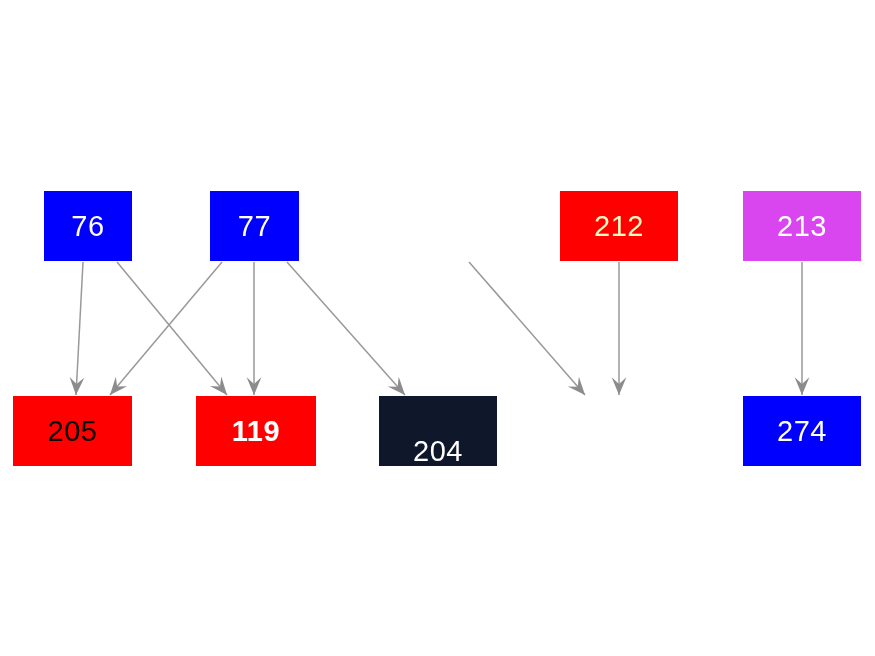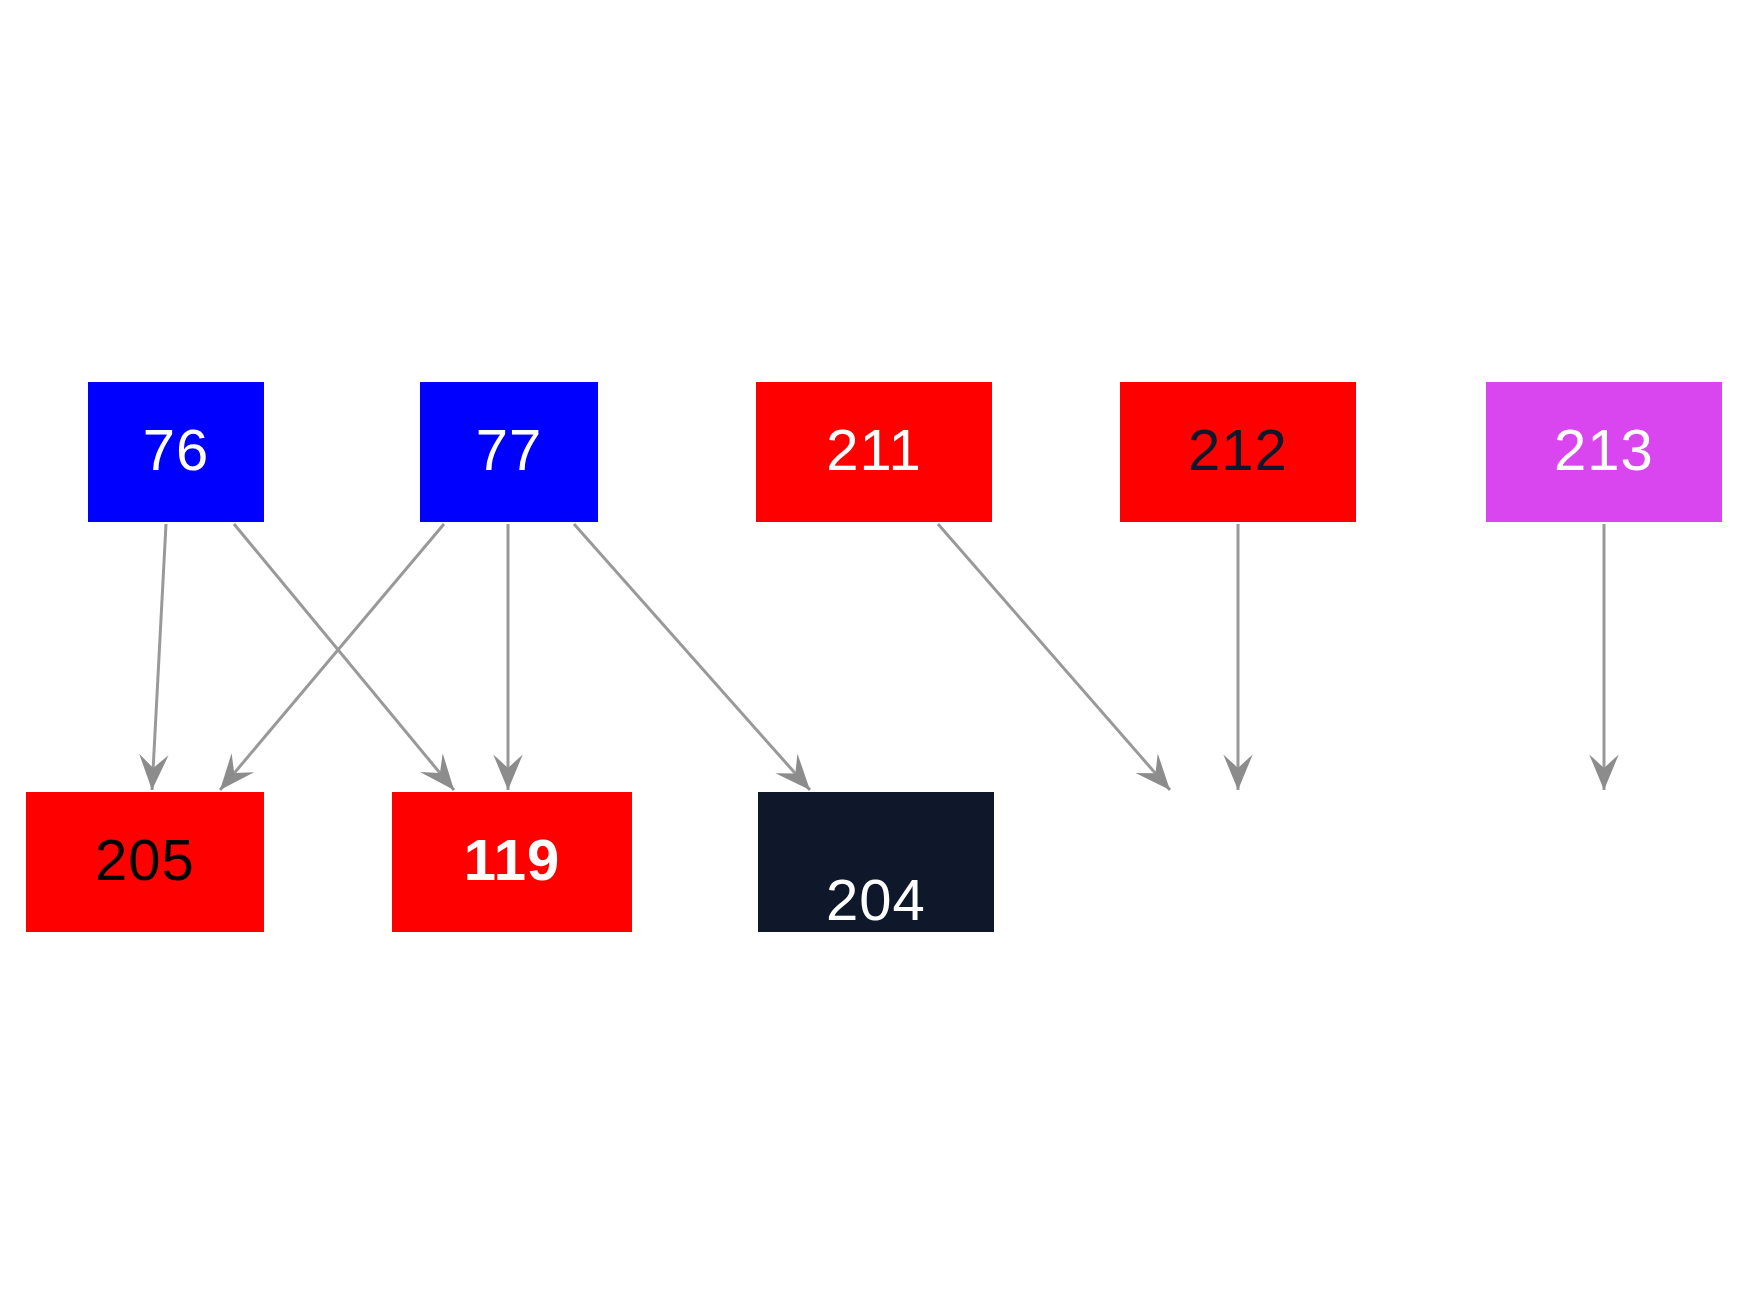--- a/index.html
+++ b/index.html
@@ -64,32 +64,32 @@
         <line x1="802" y1="262" x2="802" y2="395" stroke="#999999" stroke-width="1.5" marker-end="url(#vee)"></line>
       </g>
   </svg>
   <div class="node-layer" id="node-layer">
       <div class="node" style="left: 44px; top: 191px; width: 88px; height: 70px; background: rgb(0, 0, 255);">
         <span class="node-label" style="color: rgb(255, 255, 255);">76</span>
       </div>
       <div class="node" style="left: 210px; top: 191px; width: 89px; height: 70px; background: rgb(0, 0, 255); align-items: center;">
         <span class="node-label" style="color: rgb(255, 255, 255);">77</span>
       </div>
-      <div class="node" style="left: 378px; top: 191px; width: 118px; height: 70px; background: rgb(255, 0, 0);">
-        <span class="node-label" style="color: rgb(255, 255, 255);">211</span>
-      </div>
       <div class="node" style="left: 560px; top: 191px; width: 118px; height: 70px; background: rgb(255, 0, 0);">
-        <span class="node-label" style="color: #0f172a;">212</span>
+        <span class="node-label" style="color: #fef9c3;">212</span>
       </div>
       <div class="node" style="left: 743px; top: 191px; width: 118px; height: 70px; background: #d946ef;">
         <span class="node-label" style="color: rgb(255, 255, 255);">213</span>
       </div>
       <div class="node" style="left: 13px; top: 396px; width: 119px; height: 70px; background: rgb(255, 0, 0);">
         <span class="node-label" style="color: #000000;">205</span>
       </div>
       <div class="node" style="left: 196px; top: 396px; width: 120px; height: 70px; background: rgb(255, 0, 0); font-weight: bold;">
         <span class="node-label" style="color: rgb(255, 255, 255);">119</span>
       </div>
       <div class="node" style="left: 379px; top: 396px; width: 118px; height: 70px; background: #0f172a; align-items: flex-end;">
         <span class="node-label" style="color: rgb(255, 255, 255);">204</span>
       </div>
+      <div class="node" style="left: 743px; top: 396px; width: 118px; height: 70px; background: rgb(0, 0, 255);">
+        <span class="node-label" style="color: rgb(255, 255, 255);">274</span>
+      </div>
     </div>
 </div>
 
 </body></html>

